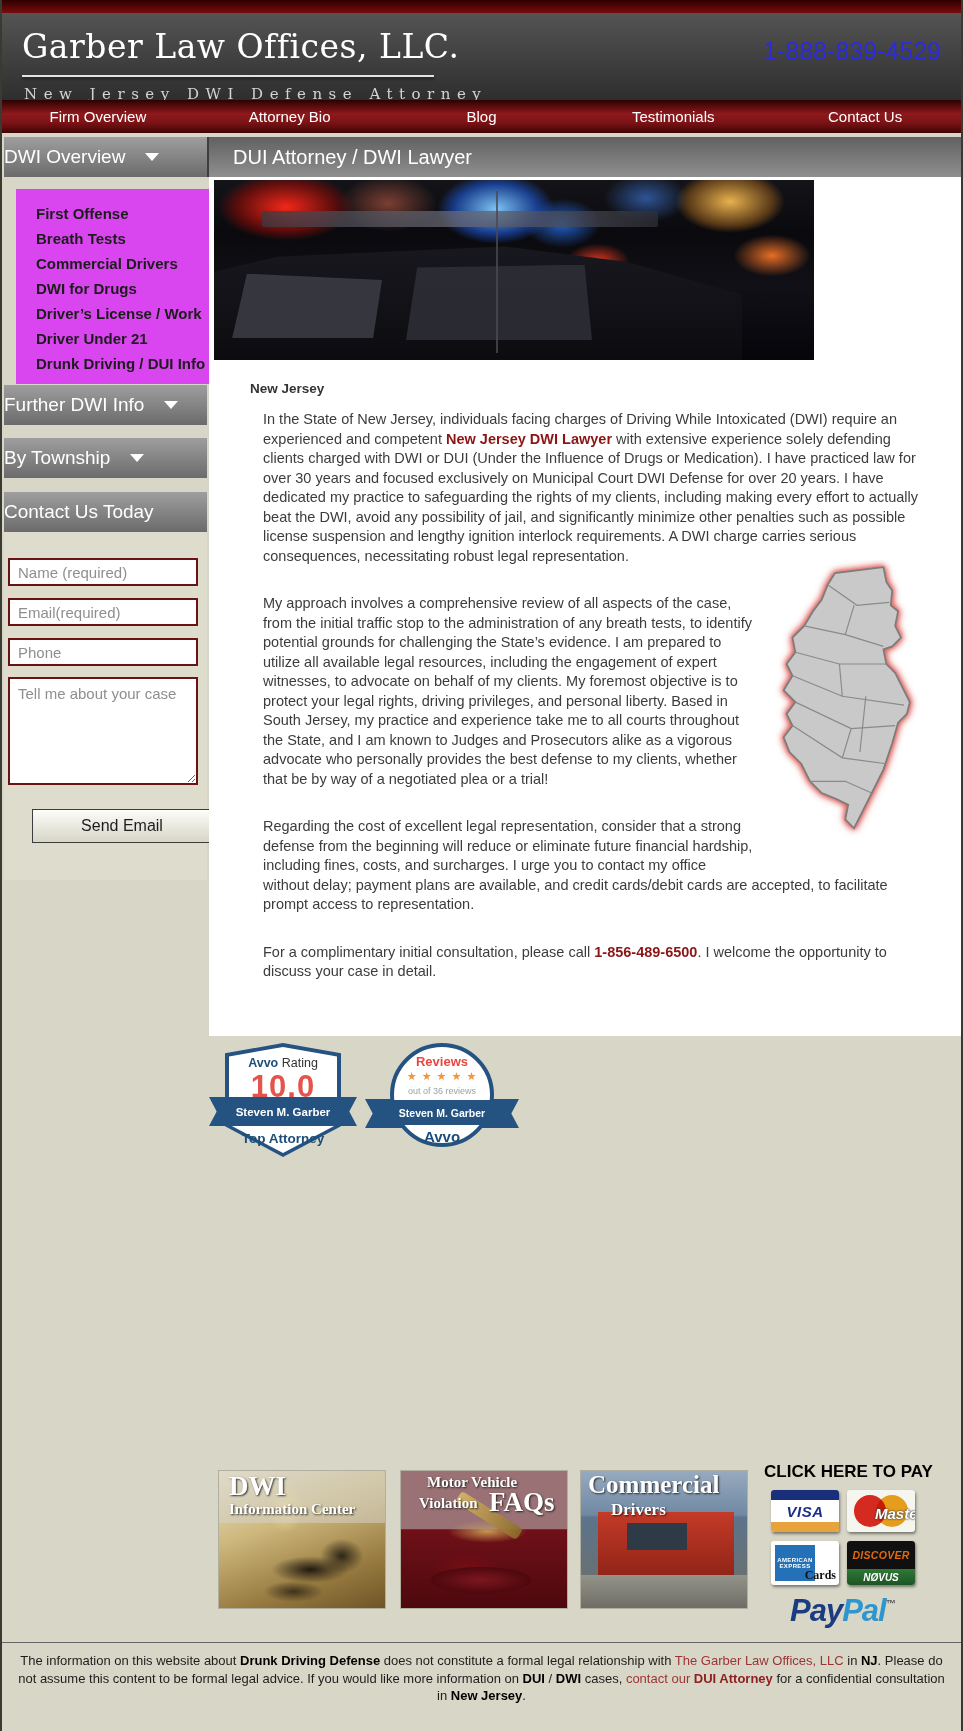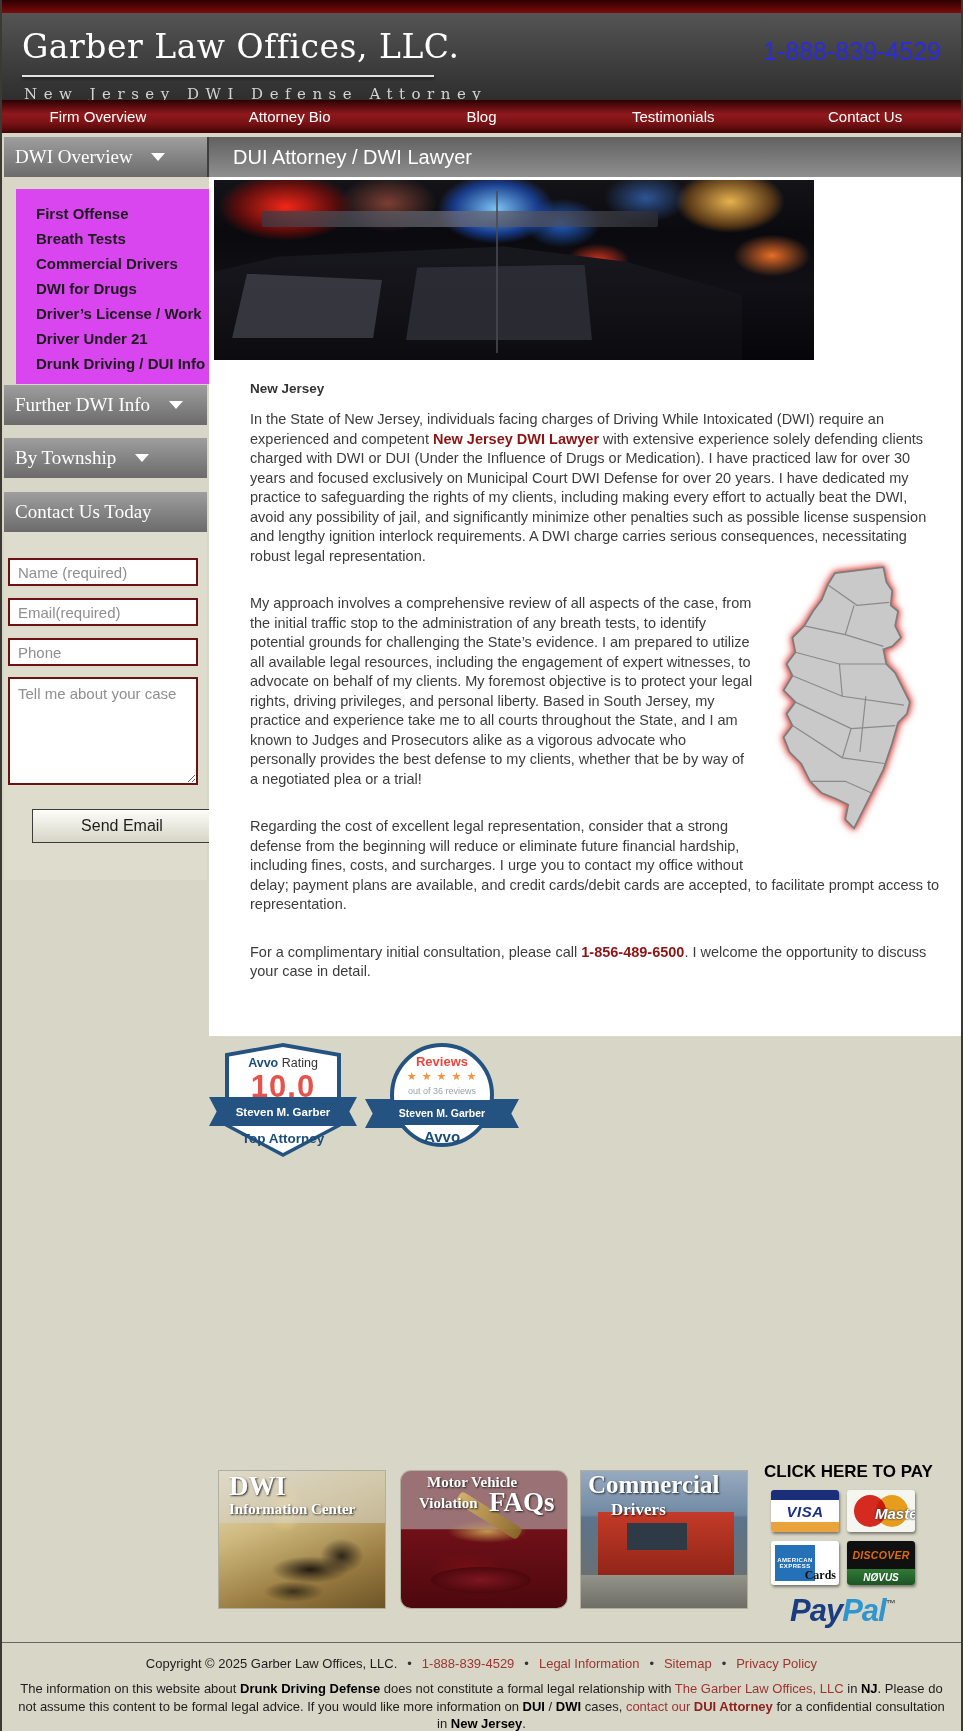--- a/index.html
+++ b/index.html
@@ -22,21 +22,21 @@
 
   
   .main-nav{position:absolute;left:0;right:0;top:100px;height:33px;display:flex;
             background:linear-gradient(180deg,#2c0102 0%,#8e191c 42%,#7c1316 68%,#430405 100%);}
   .main-nav a{flex:1;display:flex;align-items:center;justify-content:center;
               color:#fff;font-size:15px;text-decoration:none;}
 
   
   .side-hdr{position:absolute;left:2px;width:203px;height:40px;box-sizing:border-box;
             background:linear-gradient(180deg,#9e9e9e,#6b6b6b);color:#fff;font-size:19px;
-            line-height:40px;padding-left:11px;cursor:pointer;font-family:Liberation Serif, serif;}
+            line-height:40px;cursor:pointer;}
   .chev{display:inline-block;margin-left:14px;width:0;height:0;vertical-align:2px;
         border-left:7px solid transparent;border-right:7px solid transparent;border-top:8px solid #fff;}
   .side-menu{position:absolute;left:2px;top:177px;width:203px;height:195px;box-sizing:border-box;
              background:#d946ef;margin:12px;padding:12px 0 0 20px;list-style:none;}
   .side-menu li{line-height:25px;}
   .side-menu a{font-size:15px;font-weight:bold;color:#1c1c1c;text-decoration:none;}
   .form-panel{position:absolute;left:2px;top:532px;width:203px;height:348px;background:#deddcd;}
   .form-panel input,.form-panel textarea{position:absolute;left:4px;width:190px;box-sizing:border-box;
      border:2px solid #6b1212;background:#fff;font-family:"Liberation Sans",sans-serif;
      font-size:15px;color:#444;padding:0 8px;}
@@ -73,21 +73,21 @@
            background:linear-gradient(180deg,#191920,#0c0c10);
            clip-path:polygon(0 30%,12% 18%,55% 10%,78% 22%,100% 48%,100% 100%,0 100%);}
   .carwin1{position:absolute;left:3%;top:52%;width:25%;height:36%;background:#3b3b44;opacity:.9;
            clip-path:polygon(10% 0,100% 10%,94% 100%,0 100%);}
   .carwin2{position:absolute;left:32%;top:47%;width:31%;height:42%;background:#2d2d36;opacity:.9;
            clip-path:polygon(6% 4%,96% 0,100% 100%,0 100%);}
   .antenna{position:absolute;left:47%;top:6%;width:2px;height:90%;background:#4a4a52;opacity:.8;}
 
   .article{position:absolute;left:41px;top:204px;width:695px;}
   .article h4{margin:0 0 14px;font-size:13.5px;color:#333;}
-  .article p{margin:0 0 28px;font-size:14.5px;line-height:19.5px;color:#3c3c3c;}
+  .article p{margin:0 13px 28px;font-size:14.5px;line-height:19.5px;color:#3c3c3c;}
   .redbold{font-weight:bold;color:#8b1414;}
   .nj-map{float:right;width:176px;height:296px;margin:-34px 0 4px 14px;}
   .nj-map svg{width:100%;height:100%;}
 
   
   .badges{position:absolute;left:207px;top:1036px;width:540px;height:132px;}
   .badge{position:absolute;top:7px;height:120px;cursor:pointer;}
   .b-shield{left:0;width:148px;}
   .wing{position:absolute;top:54px;width:24px;height:29px;background:#255381;}
   .wingL{left:0;clip-path:polygon(0 0,100% 0,100% 100%,0 100%,32% 50%);}
@@ -129,21 +129,21 @@
   .b1{left:217px;background:
       radial-gradient(26px 36px at 40% 26%, rgba(238,218,150,.85), transparent 72%),
       radial-gradient(52px 18px at 55% 72%, rgba(25,20,14,.95), transparent 75%),
       radial-gradient(30px 24px at 74% 62%, rgba(32,26,18,.9), transparent 72%),
       radial-gradient(40px 14px at 45% 88%, rgba(40,32,20,.8), transparent 75%),
       linear-gradient(160deg,#ece4cc 0%,#cdb77c 38%,#9a7d42 72%,#6e5526 100%);}
   .b1band{position:absolute;left:0;top:0;right:0;height:52px;background:rgba(212,210,200,.55);}
   .b2{left:399px;background:
       radial-gradient(55px 16px at 52% 44%, rgba(205,165,85,.9), transparent 72%),
       radial-gradient(46px 22px at 40% 72%, rgba(120,15,20,.9), transparent 80%),
-      linear-gradient(180deg,#8d5f63 0%,#8d5f63 42%,#701018 43%,#4d080e 100%); border-radius: 10px;}
+      linear-gradient(180deg,#8d5f63 0%,#8d5f63 42%,#701018 43%,#4d080e 100%);}
   .b2band{position:absolute;left:0;top:0;right:0;height:58px;background:rgba(170,135,138,.45);}
   .gavel{position:absolute;left:52px;top:38px;width:72px;height:13px;border-radius:4px;
          background:linear-gradient(90deg,#d8b86a,#8a6a2a);transform:rotate(32deg);opacity:.9;}
   .gbase{position:absolute;left:30px;top:96px;width:100px;height:26px;border-radius:50%;
          background:radial-gradient(#7d1620,#4a070c 75%);}
   .b3{left:579px;background:linear-gradient(180deg,#97aabf 0%,#7089a3 32%,#5d748c 34%,#6e6e66 100%);}
   .truckbody{position:absolute;left:10%;top:30%;width:82%;height:48%;
              background:linear-gradient(180deg,#c43a28,#8f2417);}
   .truckwin{position:absolute;left:28%;top:38%;width:36%;height:20%;background:#2e3a46;}
   .road{position:absolute;left:0;top:76%;width:100%;height:24%;
@@ -352,21 +352,18 @@
       <div class="ax-cards">Cards</div>
     </div>
     <div class="card dc" style="left:845px;top:79px;">
       <div class="dc-top">DISCOVER</div>
       <div class="dc-bot">NØVUS</div>
     </div>
     <div class="paypal"><span class="pp-pay">Pay</span><span class="pp-pal">Pal</span><span class="pp-tm">™</span></div>
   </div>
 
   <footer class="footer">
-    <div class="copyline">
-      <span>Copyright © 2025 Garber Law Offices, LLC.</span><span class="dotsep">•</span><a class="flink" href="#">1-888-839-4529</a><span class="dotsep">•</span><a class="flink" href="#">Legal Information</a><span class="dotsep">•</span><a class="flink" href="#">Sitemap</a><span class="dotsep">•</span><a class="flink" href="#">Privacy Policy</a>
-    </div>
     <div class="disclaimer">
       <span>The information on this website about </span><span class="db">Drunk Driving Defense</span><span> does not constitute a formal legal relationship with </span><a class="dr" href="#" style="text-decoration:none;">The Garber Law Offices, LLC</a><span> in </span><span class="db">NJ</span><span>. Please do not assume this content to be formal legal advice. If you would like more information on </span><span class="db">DUI</span><span> / </span><span class="db">DWI</span><span> cases, </span><a class="dr" href="#" style="text-decoration:none;">contact our </a><a class="drb" href="#" style="text-decoration:none;">DUI Attorney</a><span> for a confidential consultation in </span><span class="db">New Jersey</span><span>.</span>
     </div>
   </footer>
 
 </div>
 
 </body></html>

